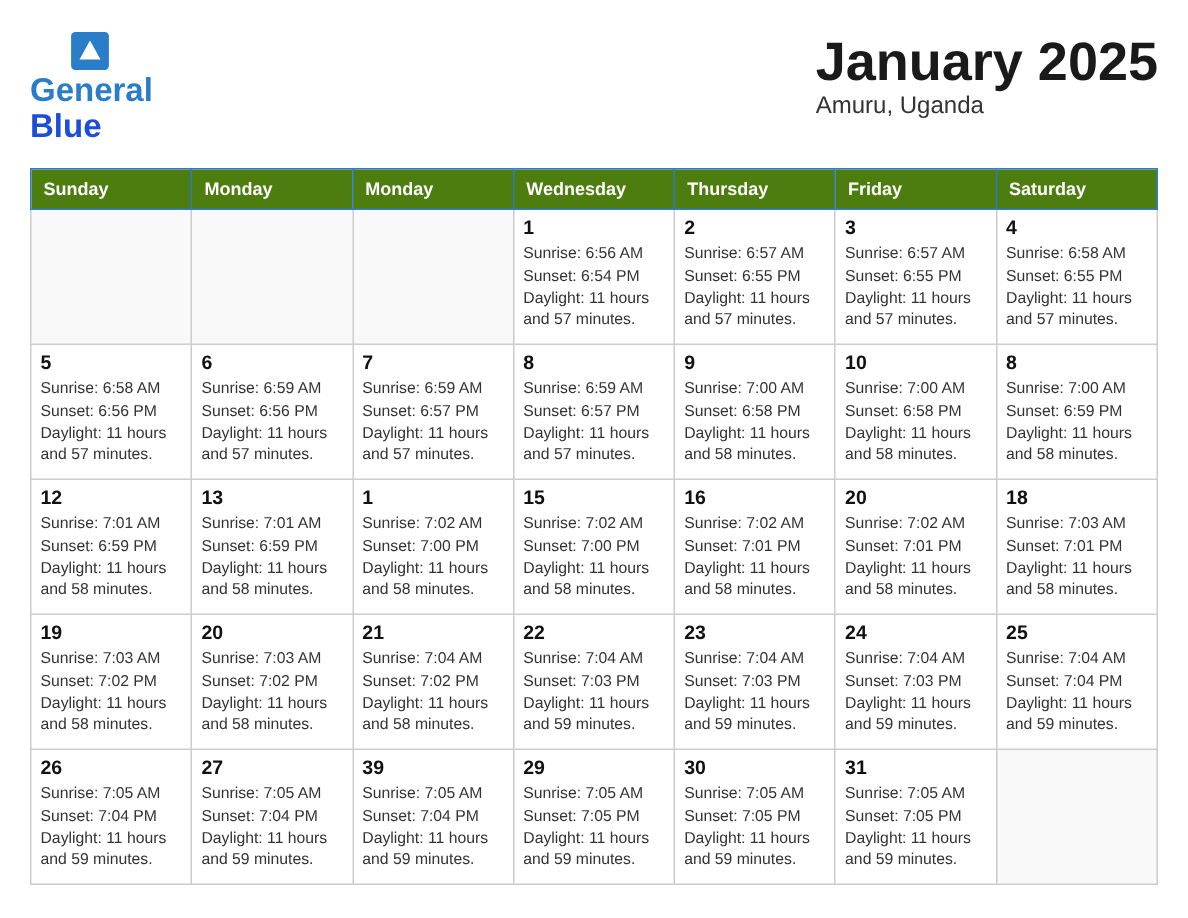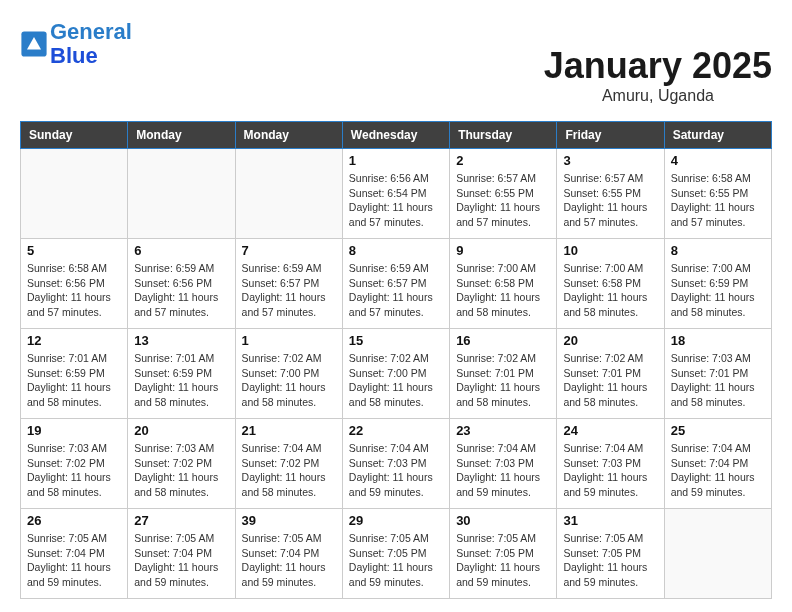--- a/index.html
+++ b/index.html
@@ -12,55 +12,55 @@
     }
     .header {
       display: flex;
       justify-content: space-between;
       align-items: flex-start;
       margin-bottom: 16px;
     }
     .logo {
       display: flex;
       align-items: center;
+      flex-direction: column;
     }
     .logo-text {
       font-size: 22px;
       font-weight: bold;
       color: #1a1a1a;
       line-height: 1.1;
     }
     .logo-text span {
       color: #2a7dc9;
     }
     .logo-icon {
       width: 28px;
       height: 28px;
       margin-right: 2px;
     }
     .title-block {
-      text-align: center;
-      margin-top: 25px;
+      text-align: left;
     }
     .month-title {
       font-size: 36px;
       font-weight: bold;
       color: #1a1a1a;
     }
     .location-title {
       font-size: 16px;
       color: #333;
     }
     .calendar {
       width: 100%;
       border-collapse: collapse;
       font-size: 11px;
     }
     .calendar th {
-      background-color: #404040;
+      background-color: #4d7c0f;
       color: #fff;
       padding: 6px 8px;
       text-align: left;
       font-size: 12px;
       font-weight: bold;
       border: 1px solid #2a7dc9;
     }
     .calendar td {
       border: 1px solid #ccc;
       vertical-align: top;

